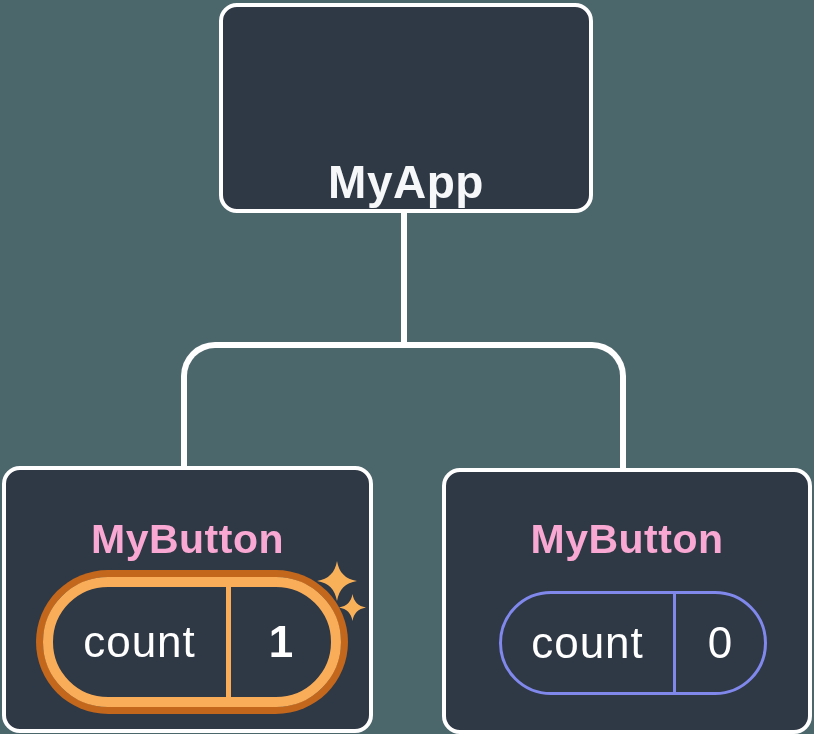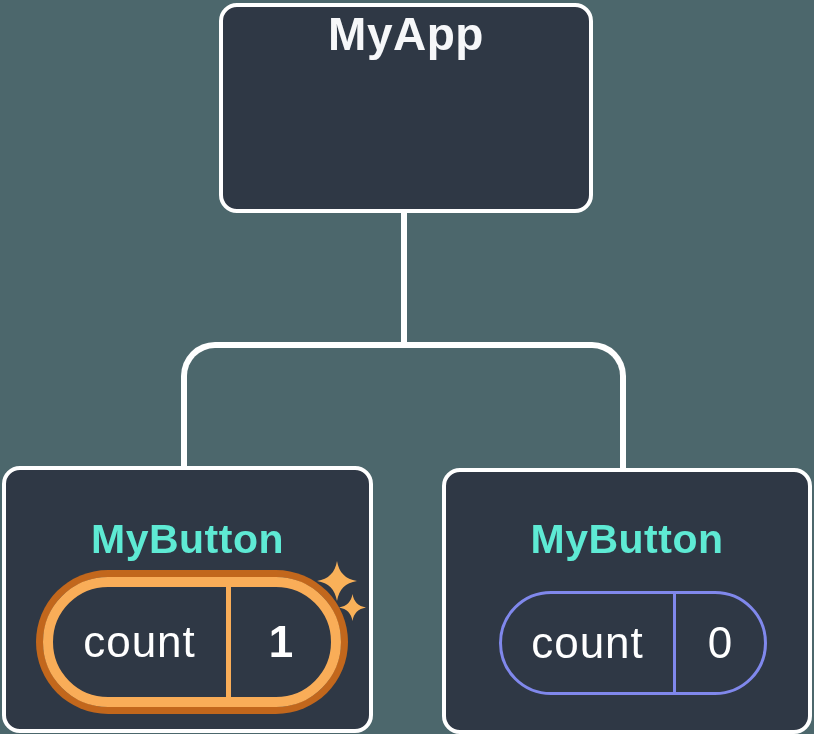--- a/index.html
+++ b/index.html
@@ -14,31 +14,31 @@
   
   .node {
     position: absolute;
     box-sizing: border-box;
     background: #2F3845;
     border: 4px solid #FFFFFF;
     border-radius: 18px;
   }
   .node-root {
     left: 219px; top: 3px; width: 374px; height: 210px;
-    display: flex; align-items: flex-start; justify-content: center;
+    display: flex; align-items: flex-end; justify-content: center;
   }
   .node-root .node-label {
     color: #F6F7F9; font-size: 46px; font-weight: 700; letter-spacing: 0.5px;
   }
   .node-child-left  { left: 2px;   top: 466px; width: 371px; height: 267px; }
   .node-child-right { left: 442px; top: 468px; width: 370px; height: 266px; }
   .node-title {
     position: absolute; left: 0; right: 0; top: 46px;
     text-align: center;
-    color: #5eead4; font-size: 41px; font-weight: 700; letter-spacing: 0.5px;
+    color: #f9a8d4; font-size: 41px; font-weight: 700; letter-spacing: 0.5px;
   }
   .node-child-right .node-title { top: 44px; }
   
   .connector-stem {
     position: absolute; left: 401px; top: 211px; width: 6px; height: 134px;
     background: #FFFFFF;
   }
   .connector-branch {
     position: absolute; left: 181px; top: 342px; width: 445px; height: 126px;
     box-sizing: border-box;

